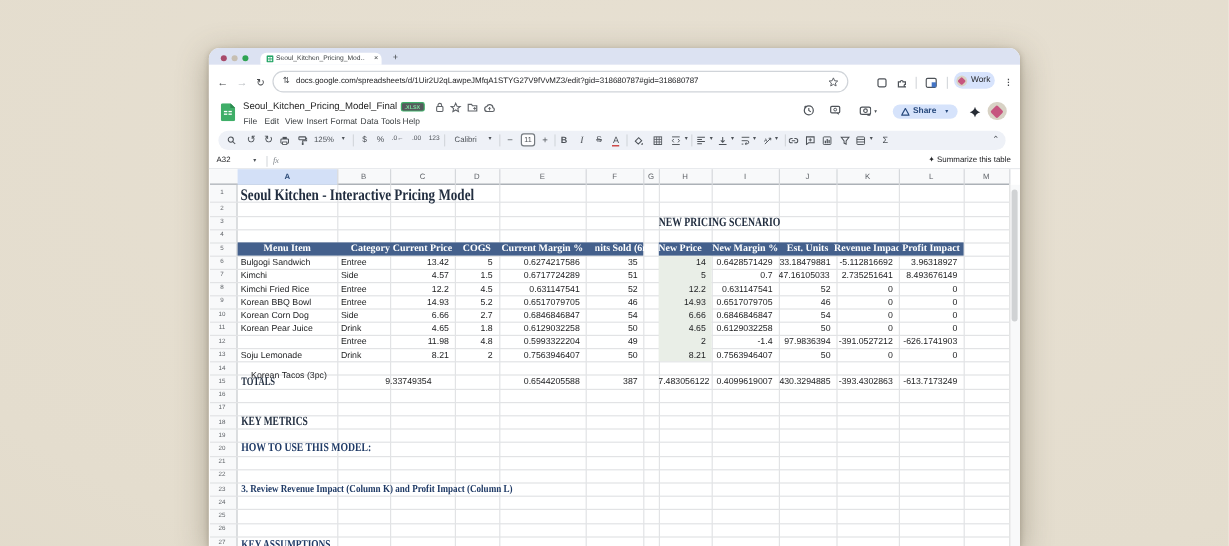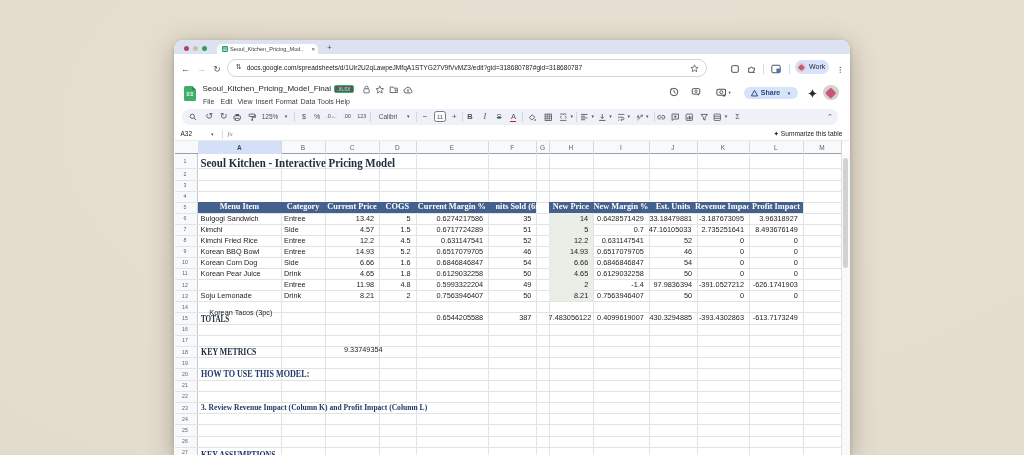--- a/index.html
+++ b/index.html
@@ -321,41 +321,42 @@
 <div style="position:absolute;left:419.7px;top:114.3px;width:1px;height:300.7px;background:#e2e3e5;"></div>
 <div style="position:absolute;left:475.3px;top:114.3px;width:1px;height:300.7px;background:#e2e3e5;"></div>
 <div style="position:absolute;left:523.6px;top:114.3px;width:1px;height:300.7px;background:#e2e3e5;"></div>
 <div style="position:absolute;left:575.5px;top:114.3px;width:1px;height:300.7px;background:#e2e3e5;"></div>
 <div style="position:absolute;left:629.3px;top:114.3px;width:1px;height:300.7px;background:#e2e3e5;"></div>
 <div style="position:absolute;left:667.5px;top:114.3px;width:1px;height:300.7px;background:#e2e3e5;"></div>
 <div style="position:absolute;left:375.1px;top:172.6px;width:44.6px;height:88.5px;background:#e9eee7;"></div>
 <div style="position:absolute;left:24.1px;top:161.8px;width:338.8px;height:10.8px;background:#44608c;"></div>
 <div style="position:absolute;left:375.1px;top:161.8px;width:254.2px;height:10.8px;background:#44608c;"></div>
 <div class="c" style="left:24.1px;top:115.8px;width:420px;height:14.0px;line-height:14.0px;padding-left:3px;font:bold 13.5px 'Liberation Serif',serif;color:#222e40;transform:scaleX(.81);transform-origin:0 50%;;line-height:14.0px">Seoul Kitchen - Interactive Pricing Model</div>
+<div class="c sh" style="left:375.1px;top:139.5px;width:260px;height:11.2px;line-height:11.2px;"><span style="display:inline-block;transform:scaleX(0.773);transform-origin:0 50%;">NEW PRICING SCENARIO</span></div>
 <div class="c hd" style="left:24.1px;top:161.8px;width:83.5px;height:10.8px;line-height:10.8px;text-align:center;">Menu Item</div>
-<div class="c hd" style="left:107.6px;top:161.8px;width:43.9px;height:10.8px;line-height:10.8px;text-align:center;">Category</div>
+<div class="c hd" style="left:107.6px;top:161.8px;width:43.9px;height:10.8px;line-height:10.8px;text-align:right;">Category</div>
 <div class="c hd" style="left:151.5px;top:161.8px;width:54.1px;height:10.8px;line-height:10.8px;text-align:center;">Current Price</div>
 <div class="c hd" style="left:205.6px;top:161.8px;width:36.5px;height:10.8px;line-height:10.8px;text-align:center;">COGS</div>
 <div class="c hd" style="left:242.1px;top:161.8px;width:72.6px;height:10.8px;line-height:10.8px;text-align:center;overflow:visible;white-space:nowrap;z-index:3;">Current Margin %</div>
 <div class="c hd" style="left:322px;top:161.8px;width:57px;height:16px;line-height:10.8px;overflow:hidden;">nits Sold (6mo</div>
-<div class="c hd" style="left:375.1px;top:161.8px;width:44.6px;height:10.8px;line-height:10.8px;text-align:center;">New Price</div>
+<div class="c hd" style="left:375.1px;top:161.8px;width:44.6px;height:10.8px;line-height:10.8px;">New Price</div>
 <div class="c hd" style="left:419.7px;top:161.8px;width:55.6px;height:10.8px;line-height:10.8px;text-align:center;overflow:visible;">New Margin %</div>
 <div class="c hd" style="left:475.3px;top:161.8px;width:48.3px;height:10.8px;line-height:10.8px;text-align:center;">Est. Units</div>
 <div class="c hd" style="left:521.6px;top:161.8px;width:54px;height:10.8px;line-height:10.8px;overflow:hidden;">Revenue Impact</div>
 <div class="c hd" style="left:575.5px;top:161.8px;width:53.8px;height:10.8px;line-height:10.8px;text-align:center;">Profit Impact</div>
 <div class="c " style="left:24.1px;top:172.6px;width:83.5px;height:11.1px;line-height:11.1px;text-align:left;padding-left:3px;">Bulgogi Sandwich</div>
 <div class="c " style="left:107.6px;top:172.6px;width:43.9px;height:11.1px;line-height:11.1px;text-align:left;padding-left:3px;">Entree</div>
 <div class="c " style="left:151.5px;top:172.6px;width:54.1px;height:11.1px;line-height:11.1px;text-align:right;padding-right:5px;">13.42</div>
 <div class="c " style="left:205.6px;top:172.6px;width:36.5px;height:11.1px;line-height:11.1px;text-align:right;padding-right:5px;">5</div>
 <div class="c " style="left:242.1px;top:172.6px;width:72.6px;height:11.1px;line-height:11.1px;text-align:right;padding-right:5px;">0.6274217586</div>
 <div class="c " style="left:314.7px;top:172.6px;width:48.2px;height:11.1px;line-height:11.1px;text-align:right;padding-right:5px;">35</div>
 <div class="c " style="left:375.1px;top:172.6px;width:44.6px;height:11.1px;line-height:11.1px;text-align:right;padding-right:5px;">14</div>
 <div class="c " style="left:419.7px;top:172.6px;width:55.6px;height:11.1px;line-height:11.1px;text-align:right;padding-right:5px;">0.6428571429</div>
 <div class="c " style="left:475.3px;top:172.6px;width:48.3px;height:11.1px;line-height:11.1px;text-align:right;padding-right:5px;">33.18479881</div>
-<div class="c " style="left:523.6px;top:172.6px;width:51.9px;height:11.1px;line-height:11.1px;text-align:right;padding-right:5px;">-3.187673095</div>
+<div class="c " style="left:523.6px;top:172.6px;width:51.9px;height:11.1px;line-height:11.1px;text-align:right;padding-right:5px;">-5.112816692</div>
 <div class="c " style="left:575.5px;top:172.6px;width:53.8px;height:11.1px;line-height:11.1px;text-align:right;padding-right:5px;">3.96318927</div>
 <div class="c " style="left:24.1px;top:183.7px;width:83.5px;height:11.1px;line-height:11.1px;text-align:left;padding-left:3px;">Kimchi</div>
 <div class="c " style="left:107.6px;top:183.7px;width:43.9px;height:11.1px;line-height:11.1px;text-align:left;padding-left:3px;">Side</div>
 <div class="c " style="left:151.5px;top:183.7px;width:54.1px;height:11.1px;line-height:11.1px;text-align:right;padding-right:5px;">4.57</div>
 <div class="c " style="left:205.6px;top:183.7px;width:36.5px;height:11.1px;line-height:11.1px;text-align:right;padding-right:5px;">1.5</div>
 <div class="c " style="left:242.1px;top:183.7px;width:72.6px;height:11.1px;line-height:11.1px;text-align:right;padding-right:5px;">0.6717724289</div>
 <div class="c " style="left:314.7px;top:183.7px;width:48.2px;height:11.1px;line-height:11.1px;text-align:right;padding-right:5px;">51</div>
 <div class="c " style="left:375.1px;top:183.7px;width:44.6px;height:11.1px;line-height:11.1px;text-align:right;padding-right:5px;">5</div>
 <div class="c " style="left:419.7px;top:183.7px;width:55.6px;height:11.1px;line-height:11.1px;text-align:right;padding-right:5px;">0.7</div>
 <div class="c " style="left:475.3px;top:183.7px;width:48.3px;height:11.1px;line-height:11.1px;padding-right:5px;">47.16105033</div>
@@ -379,21 +380,21 @@
 <div class="c " style="left:242.1px;top:205.8px;width:72.6px;height:11.1px;line-height:11.1px;text-align:right;padding-right:5px;">0.6517079705</div>
 <div class="c " style="left:314.7px;top:205.8px;width:48.2px;height:11.1px;line-height:11.1px;text-align:right;padding-right:5px;">46</div>
 <div class="c " style="left:375.1px;top:205.8px;width:44.6px;height:11.1px;line-height:11.1px;text-align:right;padding-right:5px;">14.93</div>
 <div class="c " style="left:419.7px;top:205.8px;width:55.6px;height:11.1px;line-height:11.1px;text-align:right;padding-right:5px;">0.6517079705</div>
 <div class="c " style="left:475.3px;top:205.8px;width:48.3px;height:11.1px;line-height:11.1px;text-align:right;padding-right:5px;">46</div>
 <div class="c " style="left:523.6px;top:205.8px;width:51.9px;height:11.1px;line-height:11.1px;text-align:right;padding-right:5px;">0</div>
 <div class="c " style="left:575.5px;top:205.8px;width:53.8px;height:11.1px;line-height:11.1px;text-align:right;padding-right:5px;">0</div>
 <div class="c " style="left:24.1px;top:216.9px;width:83.5px;height:11.1px;line-height:11.1px;text-align:left;padding-left:3px;">Korean Corn Dog</div>
 <div class="c " style="left:107.6px;top:216.9px;width:43.9px;height:11.1px;line-height:11.1px;text-align:left;padding-left:3px;">Side</div>
 <div class="c " style="left:151.5px;top:216.9px;width:54.1px;height:11.1px;line-height:11.1px;text-align:right;padding-right:5px;">6.66</div>
-<div class="c " style="left:205.6px;top:216.9px;width:36.5px;height:11.1px;line-height:11.1px;text-align:right;padding-right:5px;">1.6</div>
+<div class="c " style="left:205.6px;top:216.9px;width:36.5px;height:11.1px;line-height:11.1px;text-align:right;padding-right:5px;">2.7</div>
 <div class="c " style="left:242.1px;top:216.9px;width:72.6px;height:11.1px;line-height:11.1px;text-align:right;padding-right:5px;">0.6846846847</div>
 <div class="c " style="left:314.7px;top:216.9px;width:48.2px;height:11.1px;line-height:11.1px;text-align:right;padding-right:5px;">54</div>
 <div class="c " style="left:375.1px;top:216.9px;width:44.6px;height:11.1px;line-height:11.1px;text-align:right;padding-right:5px;">6.66</div>
 <div class="c " style="left:419.7px;top:216.9px;width:55.6px;height:11.1px;line-height:11.1px;text-align:right;padding-right:5px;">0.6846846847</div>
 <div class="c " style="left:475.3px;top:216.9px;width:48.3px;height:11.1px;line-height:11.1px;text-align:right;padding-right:5px;">54</div>
 <div class="c " style="left:523.6px;top:216.9px;width:51.9px;height:11.1px;line-height:11.1px;text-align:right;padding-right:5px;">0</div>
 <div class="c " style="left:575.5px;top:216.9px;width:53.8px;height:11.1px;line-height:11.1px;text-align:right;padding-right:5px;">0</div>
 <div class="c " style="left:24.1px;top:227.9px;width:83.5px;height:11.1px;line-height:11.1px;text-align:left;padding-left:3px;">Korean Pear Juice</div>
 <div class="c " style="left:107.6px;top:227.9px;width:43.9px;height:11.1px;line-height:11.1px;text-align:left;padding-left:3px;">Drink</div>
 <div class="c " style="left:151.5px;top:227.9px;width:54.1px;height:11.1px;line-height:11.1px;text-align:right;padding-right:5px;">4.65</div>
@@ -421,21 +422,21 @@
 <div class="c " style="left:151.5px;top:250.0px;width:54.1px;height:11.1px;line-height:11.1px;text-align:right;padding-right:5px;">8.21</div>
 <div class="c " style="left:205.6px;top:250.0px;width:36.5px;height:11.1px;line-height:11.1px;text-align:right;padding-right:5px;">2</div>
 <div class="c " style="left:242.1px;top:250.0px;width:72.6px;height:11.1px;line-height:11.1px;text-align:right;padding-right:5px;">0.7563946407</div>
 <div class="c " style="left:314.7px;top:250.0px;width:48.2px;height:11.1px;line-height:11.1px;text-align:right;padding-right:5px;">50</div>
 <div class="c " style="left:375.1px;top:250.0px;width:44.6px;height:11.1px;line-height:11.1px;text-align:right;padding-right:5px;">8.21</div>
 <div class="c " style="left:419.7px;top:250.0px;width:55.6px;height:11.1px;line-height:11.1px;text-align:right;padding-right:5px;">0.7563946407</div>
 <div class="c " style="left:475.3px;top:250.0px;width:48.3px;height:11.1px;line-height:11.1px;text-align:right;padding-right:5px;">50</div>
 <div class="c " style="left:523.6px;top:250.0px;width:51.9px;height:11.1px;line-height:11.1px;text-align:right;padding-right:5px;">0</div>
 <div class="c " style="left:575.5px;top:250.0px;width:53.8px;height:11.1px;line-height:11.1px;text-align:right;padding-right:5px;">0</div>
 <div class="c tt" style="left:24.1px;top:272.3px;width:83.5px;height:11.2px;line-height:11.2px;text-align:left;padding-left:3px;"><span style="display:inline-block;transform:scaleX(0.75);transform-origin:0 50%;">TOTALS</span></div>
-<div class="c " style="left:160px;top:272.3px;width:54.1px;height:11.2px;line-height:11.2px;text-align:right;padding-right:5px;margin-top:32px;">9.33749354</div>
+<div class="c " style="left:137px;top:272.3px;width:54.1px;height:11.2px;line-height:11.2px;text-align:right;padding-right:5px;">9.33749354</div>
 <div class="c " style="left:242.1px;top:272.3px;width:72.6px;height:11.2px;line-height:11.2px;text-align:right;padding-right:5px;">0.6544205588</div>
 <div class="c " style="left:314.7px;top:272.3px;width:48.2px;height:11.2px;line-height:11.2px;text-align:right;padding-right:5px;">387</div>
 <div class="c " style="left:375.1px;top:272.3px;width:44.6px;height:11.2px;line-height:11.2px;text-align:right;padding-right:5px;">7.483056122</div>
 <div class="c " style="left:419.7px;top:272.3px;width:55.6px;height:11.2px;line-height:11.2px;text-align:right;padding-right:5px;">0.4099619007</div>
 <div class="c " style="left:475.3px;top:272.3px;width:48.3px;height:11.2px;line-height:11.2px;text-align:right;padding-right:5px;">430.3294885</div>
 <div class="c " style="left:523.6px;top:272.3px;width:51.9px;height:11.2px;line-height:11.2px;text-align:right;padding-right:5px;">-393.4302863</div>
 <div class="c " style="left:575.5px;top:272.3px;width:53.8px;height:11.2px;line-height:11.2px;text-align:right;padding-right:5px;">-613.7173249</div>
 <div class="c sh" style="left:24.1px;top:305.9px;width:83.5px;height:11.2px;line-height:11.2px;text-align:left;padding-left:3px;width:160px;"><span style="display:inline-block;transform:scaleX(0.75);transform-origin:0 50%;">KEY METRICS</span></div>
 <div class="c" style="left:24.1px;top:328.3px;width:300px;height:11.2px;line-height:11.2px;padding-left:3px;font:bold 10px 'Liberation Serif',serif;color:#1f3a66;;line-height:11.2px"><span style="display:inline-block;transform:scaleX(0.81);transform-origin:0 50%;">HOW TO USE THIS MODEL:</span></div>
 <div class="c it" style="left:24.1px;top:361.9px;width:400px;height:11.2px;line-height:11.2px;padding-left:3px;"><span style="display:inline-block;transform:scaleX(0.86);transform-origin:0 50%;">3. Review Revenue Impact (Column K) and Profit Impact (Column L)</span></div>

